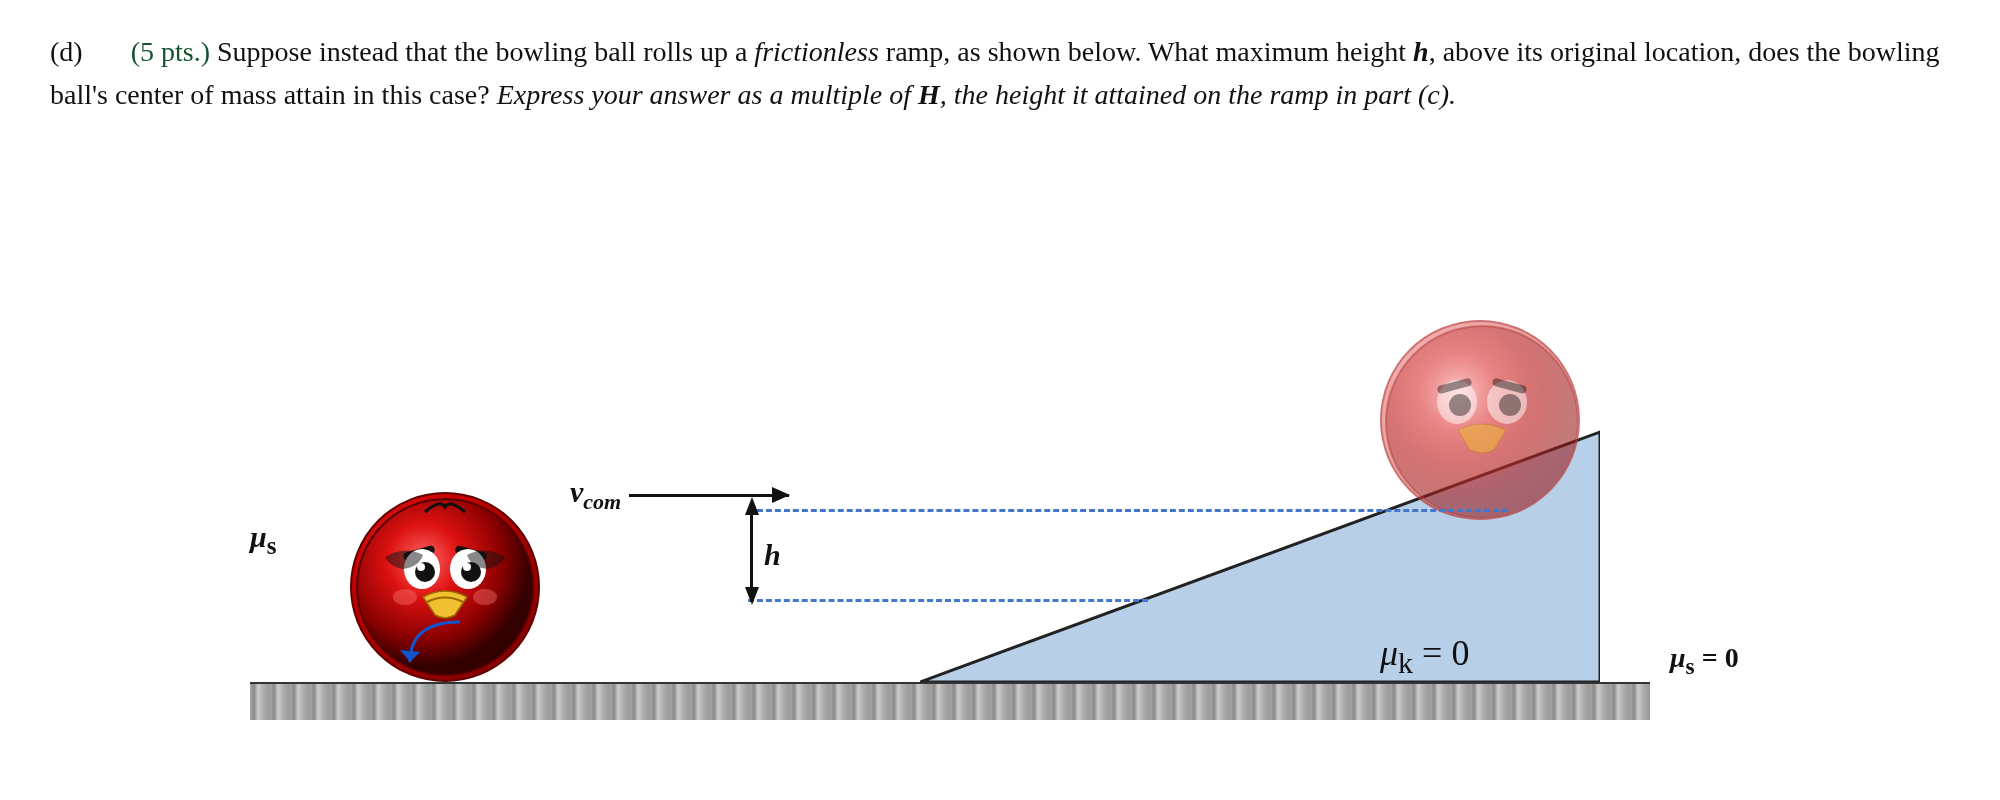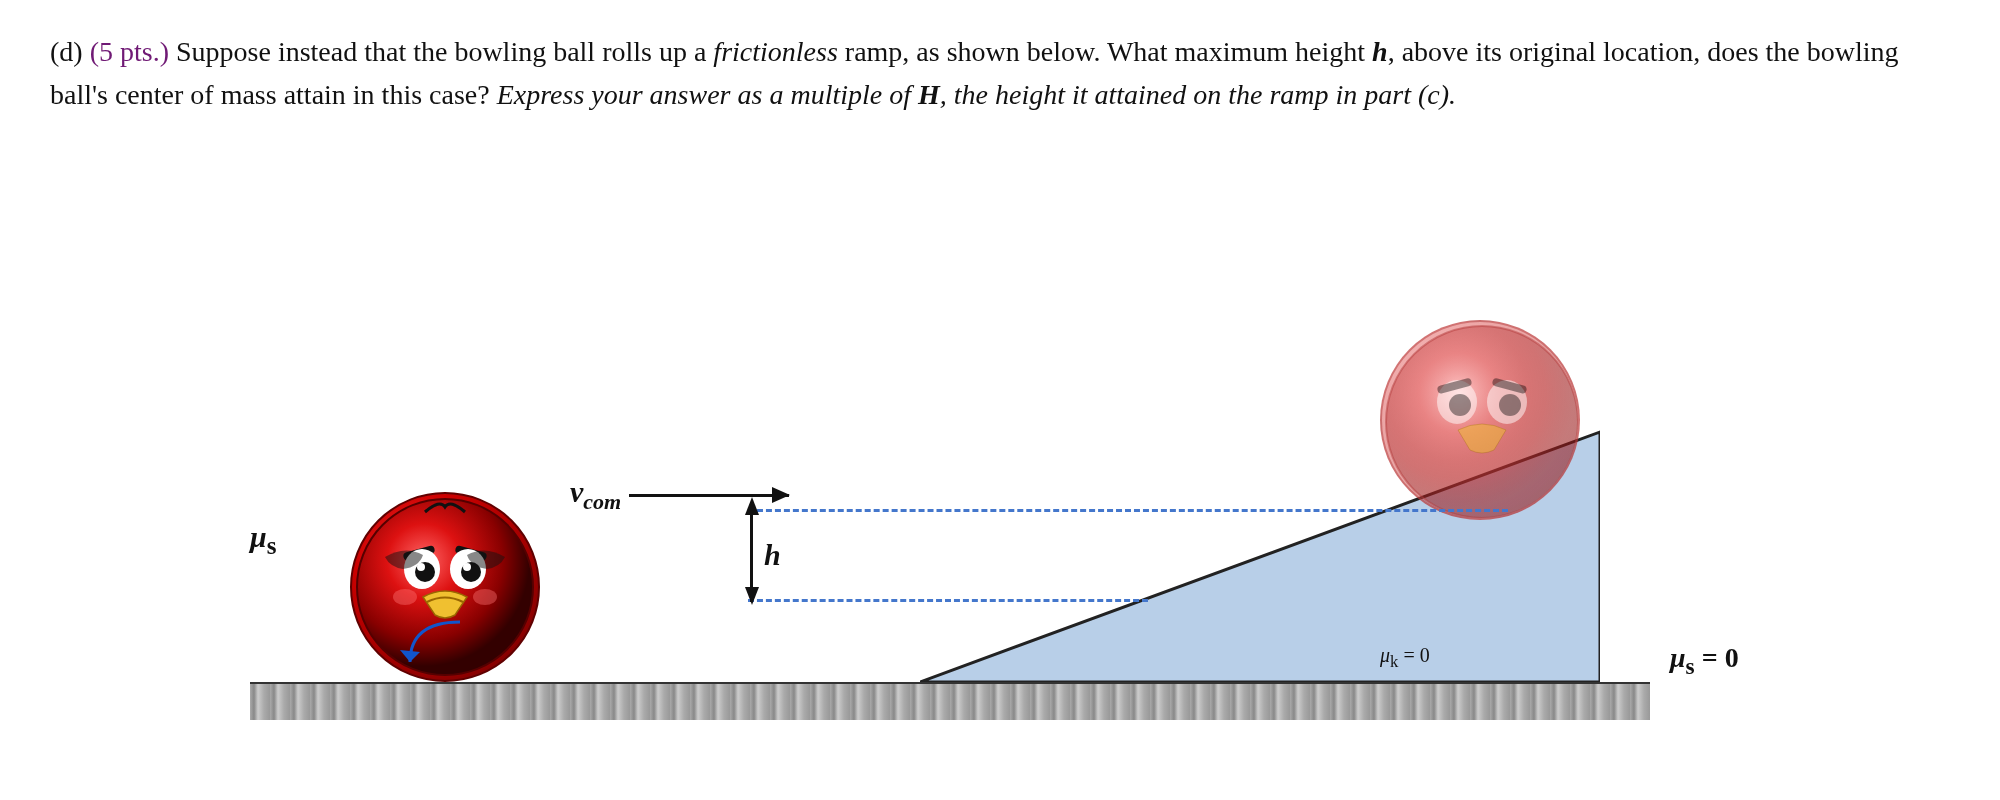--- a/index.html
+++ b/index.html
@@ -18,21 +18,21 @@
       height: 800px;
       padding: 30px 50px 20px 50px;
       position: relative;
     }
 
     .question-text {
       line-height: 1.55;
       max-width: 1900px;
     }
 
-    .red { color: #701a75; }
+    .red { color: #14532d; margin-left: 41px; }
     .bold-italic { font-style: italic; font-weight: bold; }
     .italic { font-style: italic; }
 
     .diagram-area {
       position: absolute;
       left: 50px;
       top: 230px;
       width: 1900px;
       height: 530px;
     }
@@ -196,23 +196,23 @@
     
     .curved-arrow-svg {
       position: absolute;
       bottom: 78px;
       left: 350px;
     }
 
     
     .friction-label {
       position: absolute;
-      bottom: 88px;
+      bottom: 80px;
       left: 1330px;
-      font-size: 20px;
+      font-size: 36px;
     }
 
     .friction-label2 {
       position: absolute;
       bottom: 80px;
       left: 1620px;
       font-size: 28px;
       font-weight: bold;
       margin-top: 42px;
     }

